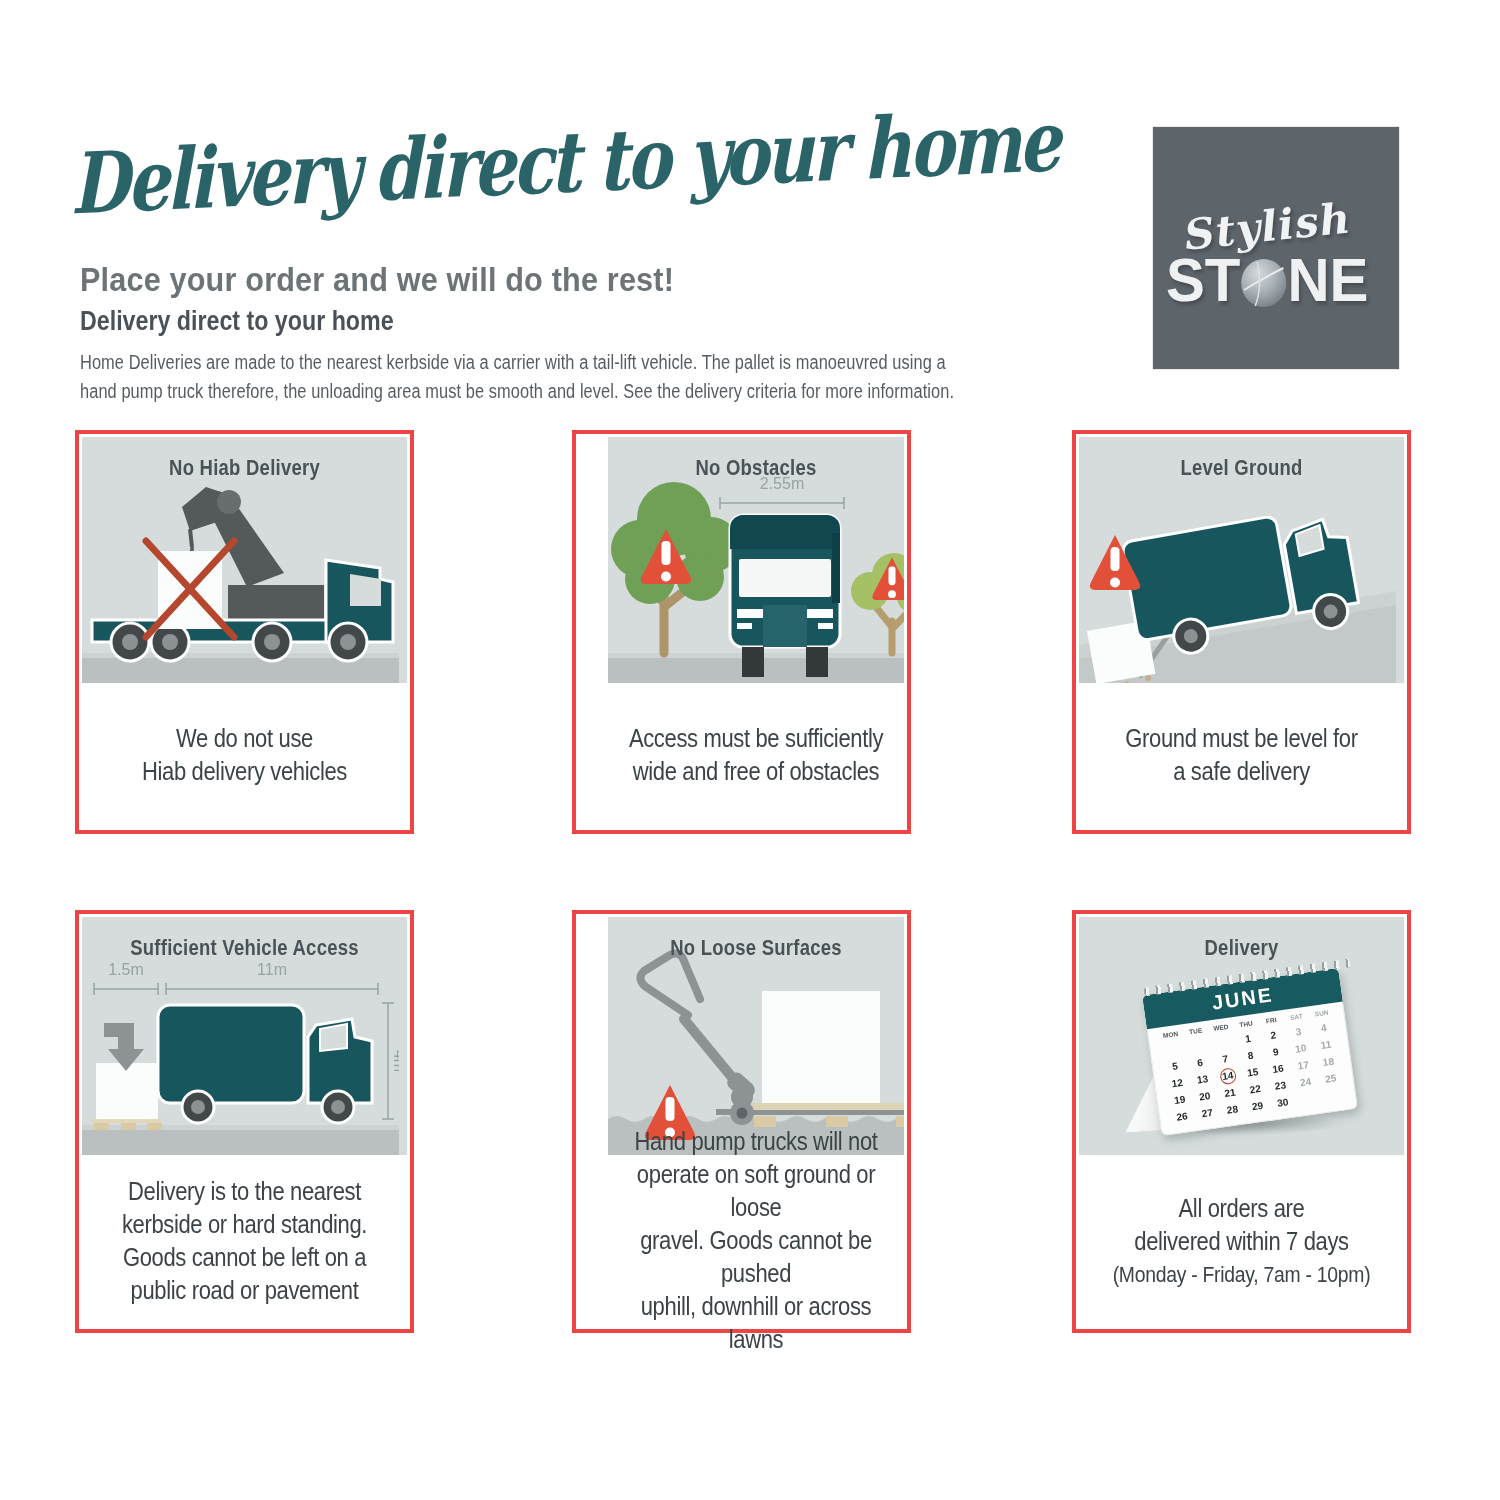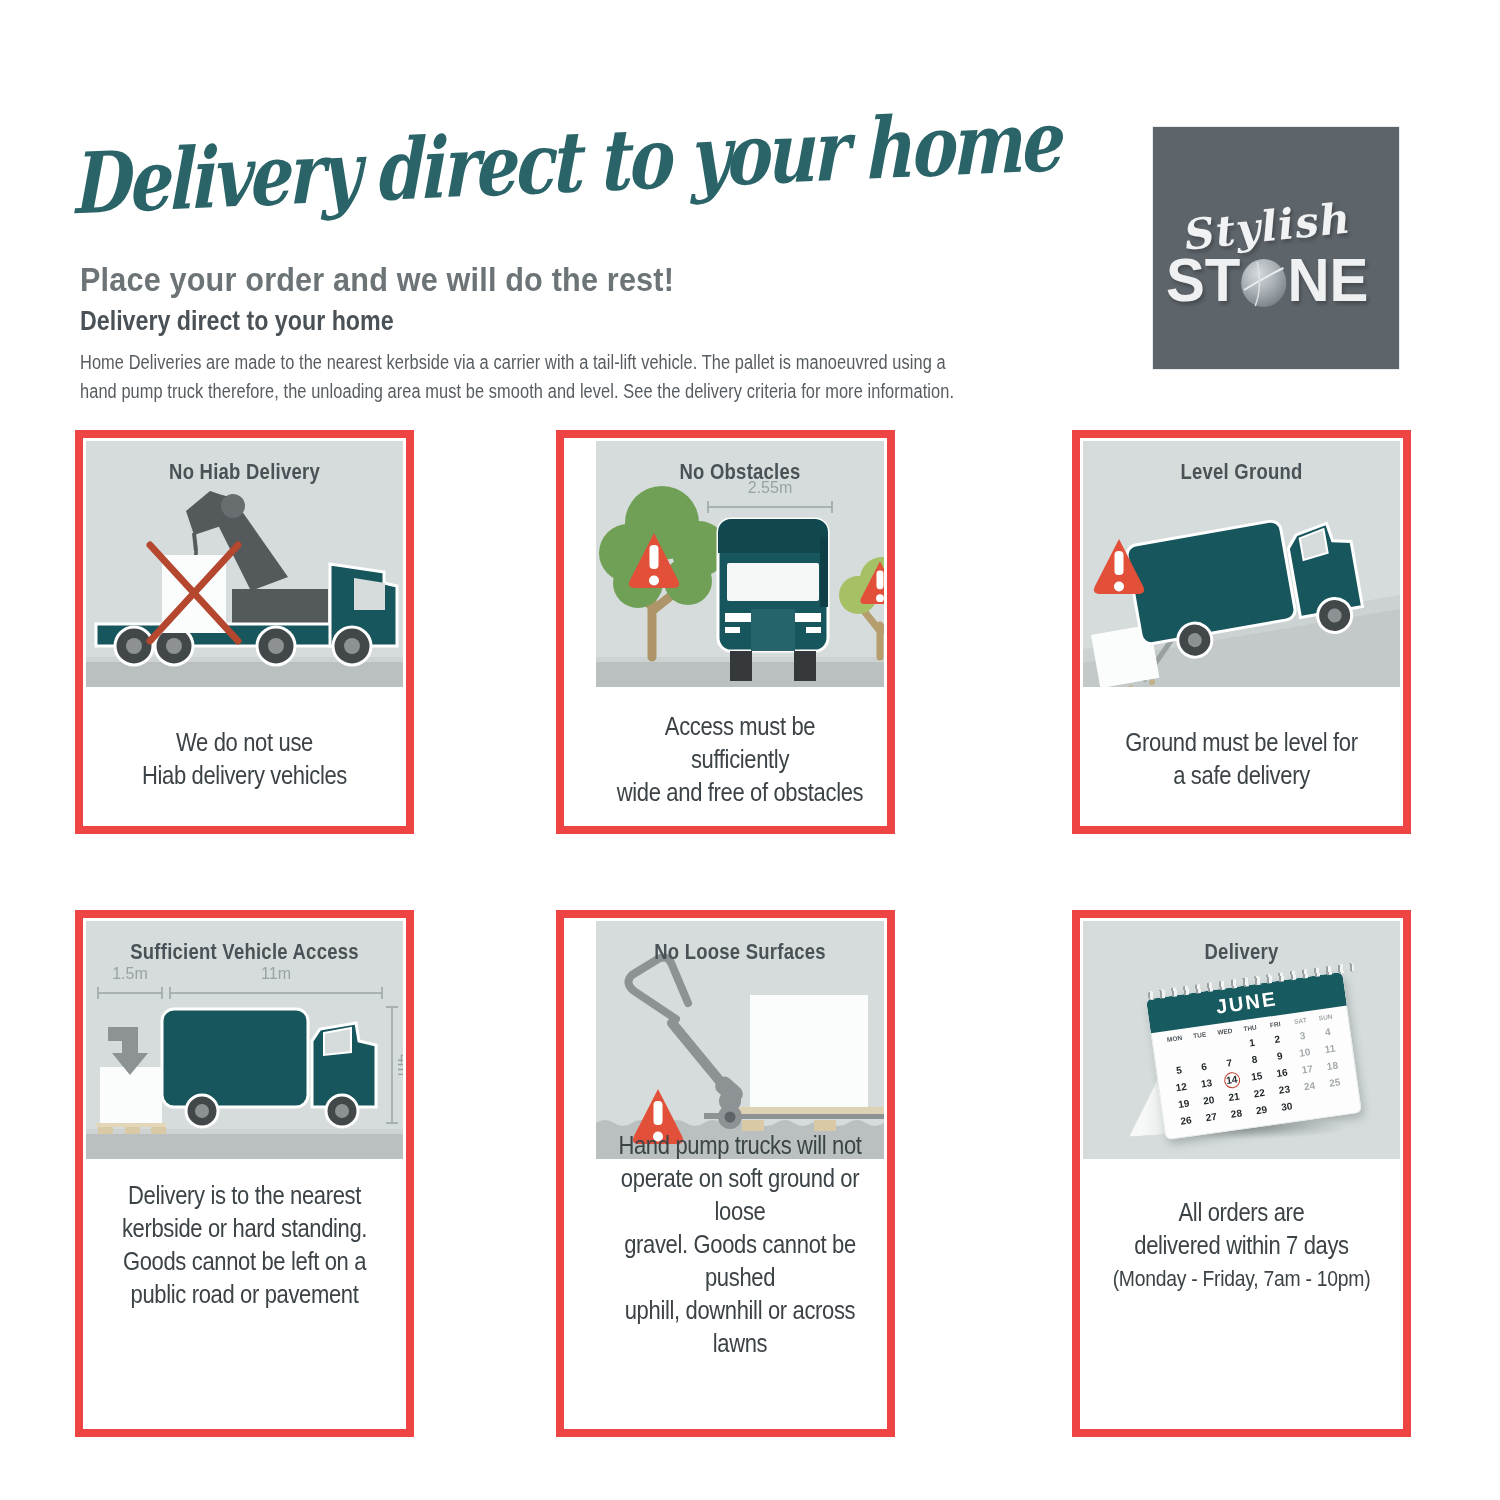--- a/index.html
+++ b/index.html
@@ -27,23 +27,23 @@
   .logo-script{position:absolute;left:32px;top:76px;font-family:"DejaVu Serif",serif;
     font-style:italic;font-weight:bold;font-size:42px;color:#f1f2f3;
     transform:rotate(-6deg);letter-spacing:1px;text-shadow:2px 3px 4px rgba(0,0,0,.25);}
   .logo-stone{position:absolute;left:14px;top:118px;display:flex;align-items:center;
     font-size:62px;font-weight:bold;color:#eef0f1;letter-spacing:0;
     text-shadow:2px 3px 4px rgba(0,0,0,.25);transform:scaleX(.94);transform-origin:left;}
   .stone-o{margin:6px -2px 0 -2px;display:block;}
 
   
   .card{position:absolute;box-sizing:border-box;width:339px;background:#fff;
-    border:8px solid #ef4444;padding:3px;}
-  .row1{top:430px;height:404px;} .row2{top:910px;height:527px;}
-  .c1,.c4{left:75px;} .c2,.c5{left:556px;padding-left:32px;} .c3,.c6{left:1072px;}
+    border:4px solid #ef4444;padding:3px;}
+  .row1{top:430px;height:404px;} .row2{top:910px;height:423px;}
+  .c1,.c4{left:75px;} .c2,.c5{left:572px;padding-left:32px;} .c3,.c6{left:1072px;}
   .illus{position:relative;background:#d5dcdb;overflow:hidden;}
   .row1 .illus{height:246px;} .row2 .illus{height:238px;}
   .illus svg{position:absolute;left:0;top:0;}
   .card-title{position:absolute;left:0;right:0;top:18px;z-index:5;text-align:center;
     font-weight:bold;font-size:22px;color:#4b5257;letter-spacing:.3px;
     transform:scaleX(.84);}
   .caption{display:flex;flex-direction:column;justify-content:center;align-items:center;
     text-align:center;white-space:pre-line;color:#3c4347;font-size:25px;
     line-height:1.32;letter-spacing:-.4px;transform:scaleX(.88);}
   .row1 .caption{height:144px;} .row2 .caption{height:171px;}

